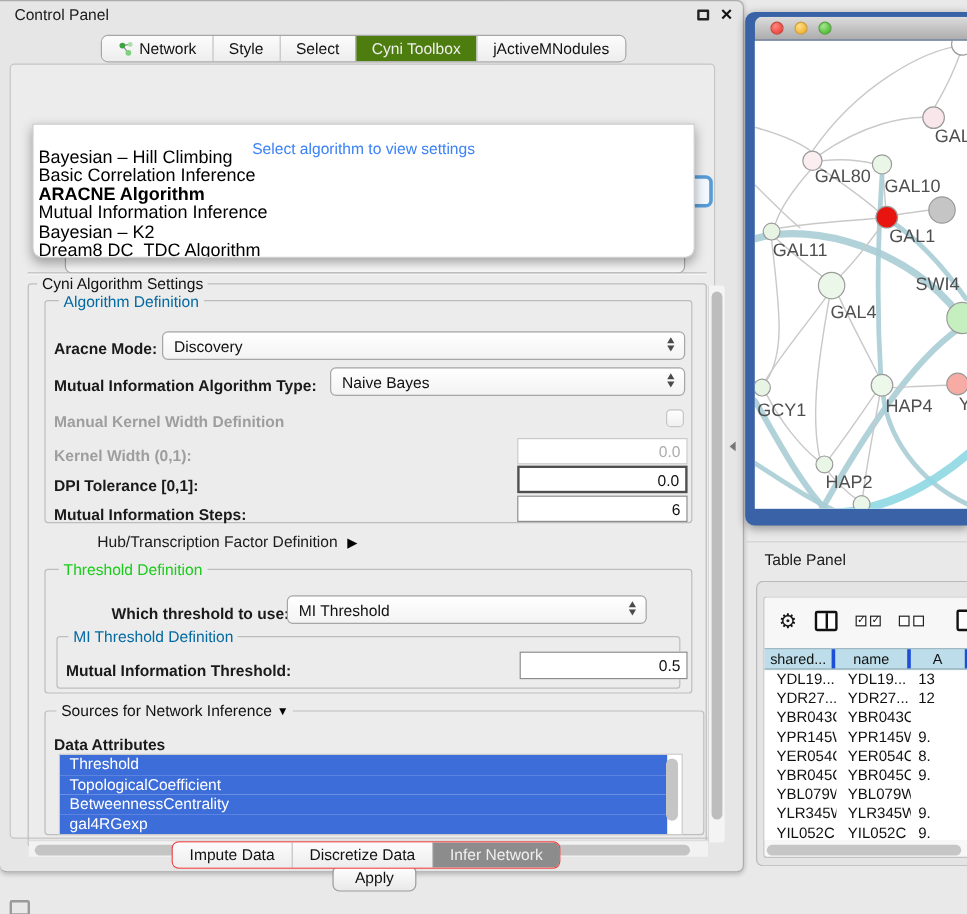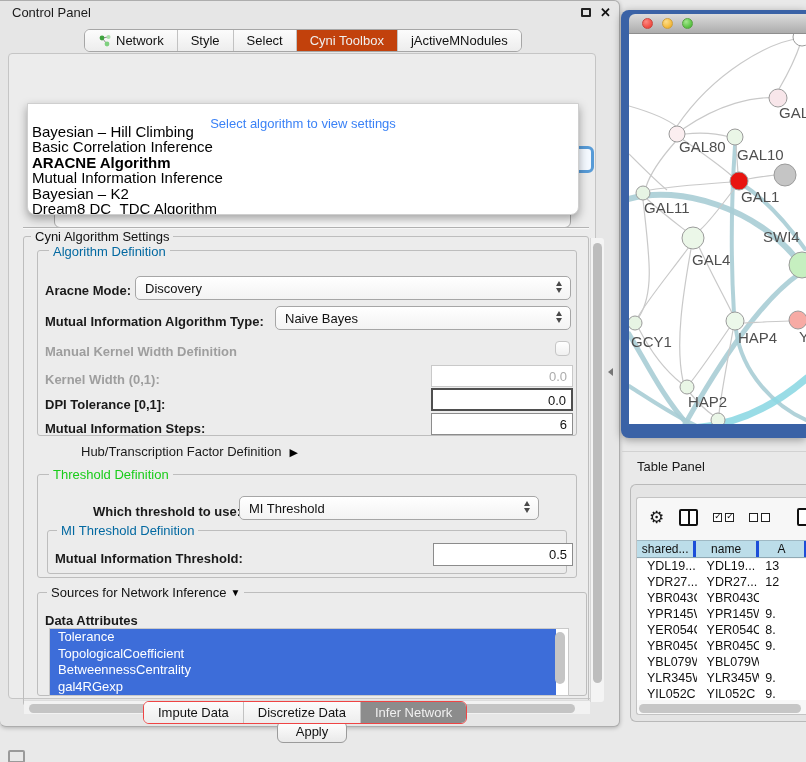--- a/index.html
+++ b/index.html
@@ -15,21 +15,21 @@
   .cp-title { position:absolute; left:12px; top:4px; font-size:13px; color:#1A1A1A; }
   .cp-float { position:absolute; right:28px; top:7px; width:10px; height:9px; border:2px solid #222; border-radius:1px; }
   .cp-close { position:absolute; right:8px; top:4px; font-size:13px; font-weight:bold; color:#111; cursor:default; }
 
   
   .cp-tabs { position:absolute; left:84px; top:28px; height:23px; display:flex;
              border:1px solid #A6A6A6; border-radius:6px; overflow:hidden; background:#F5F5F5; }
   .tab { display:flex; align-items:center; gap:5px; padding:0 13px; font-size:13px; color:#111;
          background:linear-gradient(#FCFCFC,#EDEDED); border-left:1px solid #C2C2C2; white-space:nowrap; }
   .tab:first-child { border-left:none; }
-  .tab.sel { background:#c2410c; color:#EFEFEF; }
+  .tab.sel { background:#4d7c0f; color:#EFEFEF; }
 
   
   .cp-body { position:absolute; left:8px; top:52px; width:588px; height:646px;
              background:#ECECEC; border:1px solid #C5C5C5; border-radius:4px; }
 
   
   .combo-fragment { position:absolute; left:45px; top:152px; width:517px; height:22px;
                     background:#FAFAFA; border:1px solid #ACACAC; border-radius:6px; z-index:1; }
   .focus-fragment { position:absolute; left:564px; top:92px; width:21px; height:27px;
                     background:#F4F9FF; border:3px solid #579BD7; border-radius:6px; z-index:1; }
@@ -250,21 +250,21 @@
       <span class="lbl" style="left:46px;top:497px;">Mutual Information Threshold:</span>
       <div class="field mid" style="left:424px;top:489px;width:140px;height:23px;">0.5</div>
 
       <div class="group" style="left:28px;top:538px;width:550px;height:104px;"></div>
       <span class="group-title t-black" style="left:38px;top:531px;">
         <span>Sources for Network Inference</span><span class="src-arrow">▼</span>
       </span>
       <span class="lbl" style="left:36px;top:559px;">Data Attributes</span>
 
       <div class="attr-list" id="attr-list">
-          <div class="attr-item" style="background: rgb(61, 109, 217);">Tolerance</div>
+          <div class="attr-item" style="background: rgb(61, 109, 217);">Threshold</div>
           <div class="attr-item" style="background: rgb(61, 109, 217);">TopologicalCoefficient</div>
           <div class="attr-item" style="background: rgb(61, 109, 217);">BetweennessCentrality</div>
           <div class="attr-item" style="background: rgb(61, 109, 217);">gal4RGexp</div>
         </div>
       <div class="attr-pill"></div>
 
       <div class="vscroll">
         <div class="vscroll-thumb"></div>
       </div>
       <div class="hscroll">

